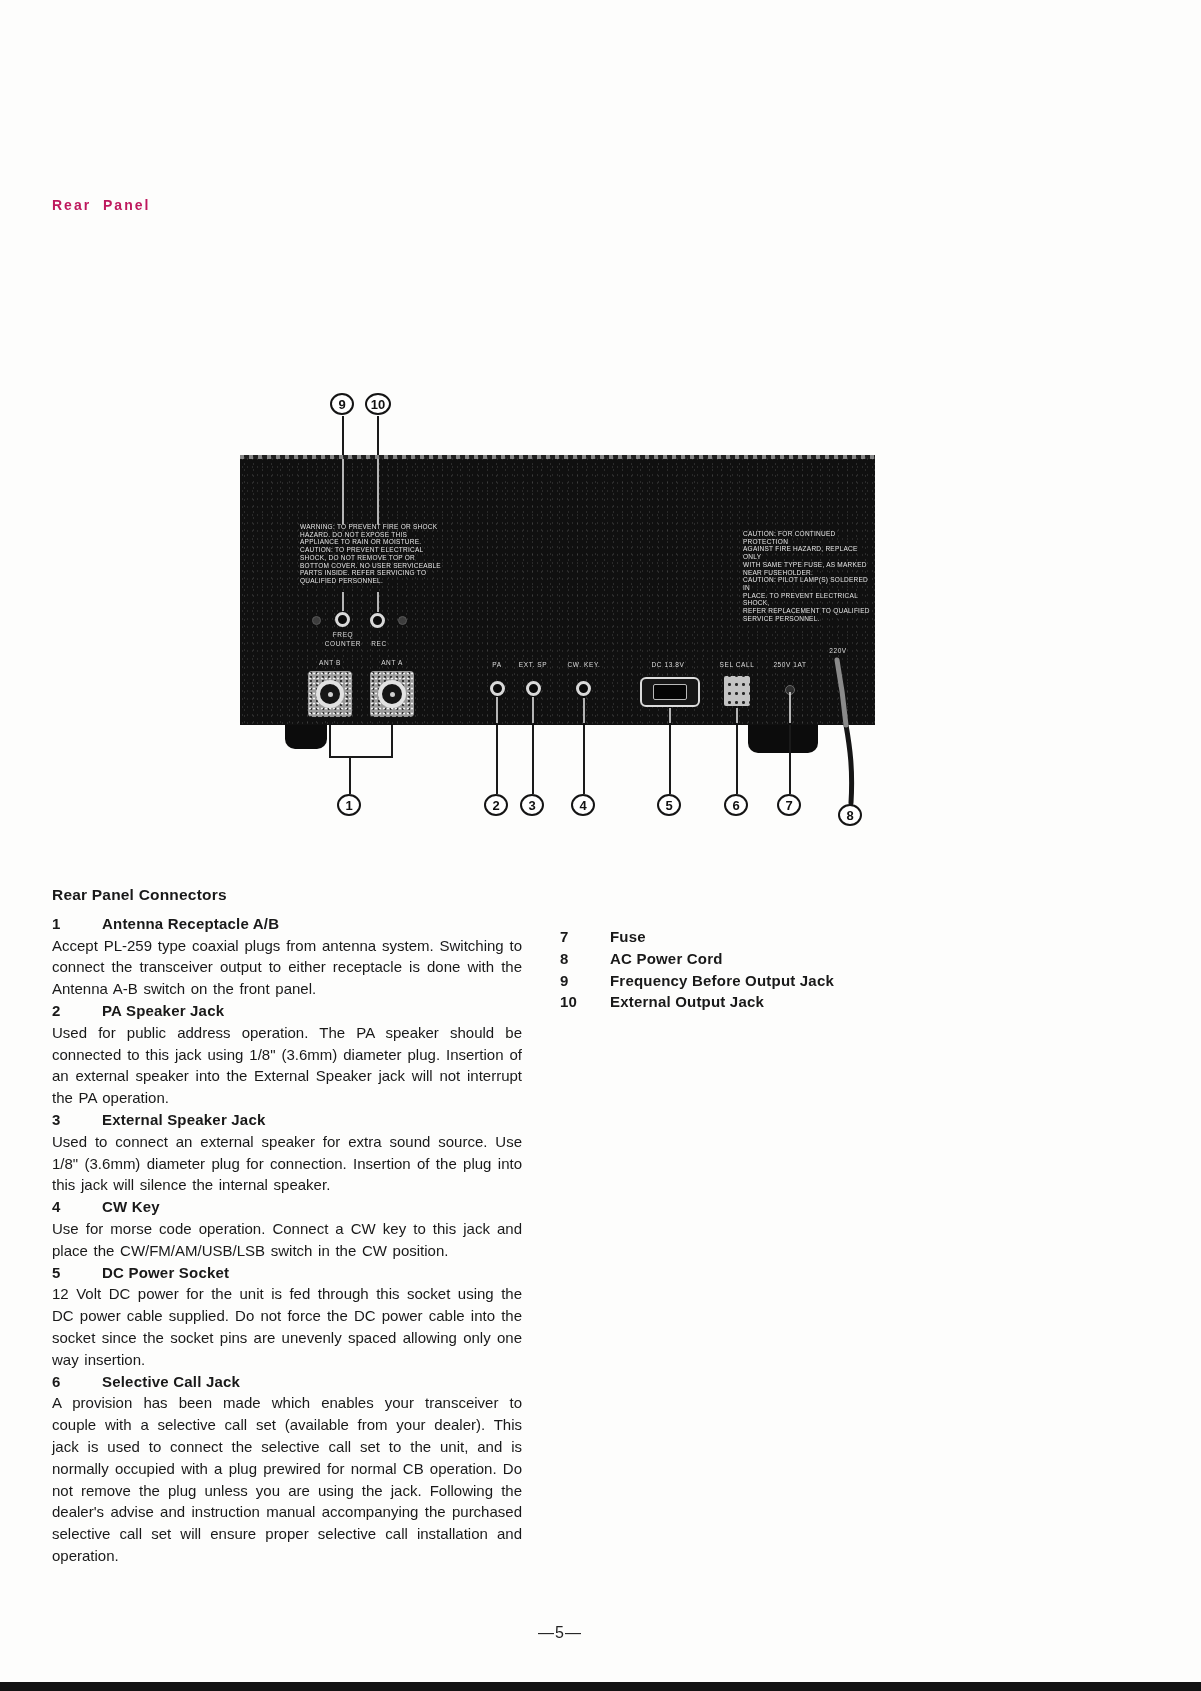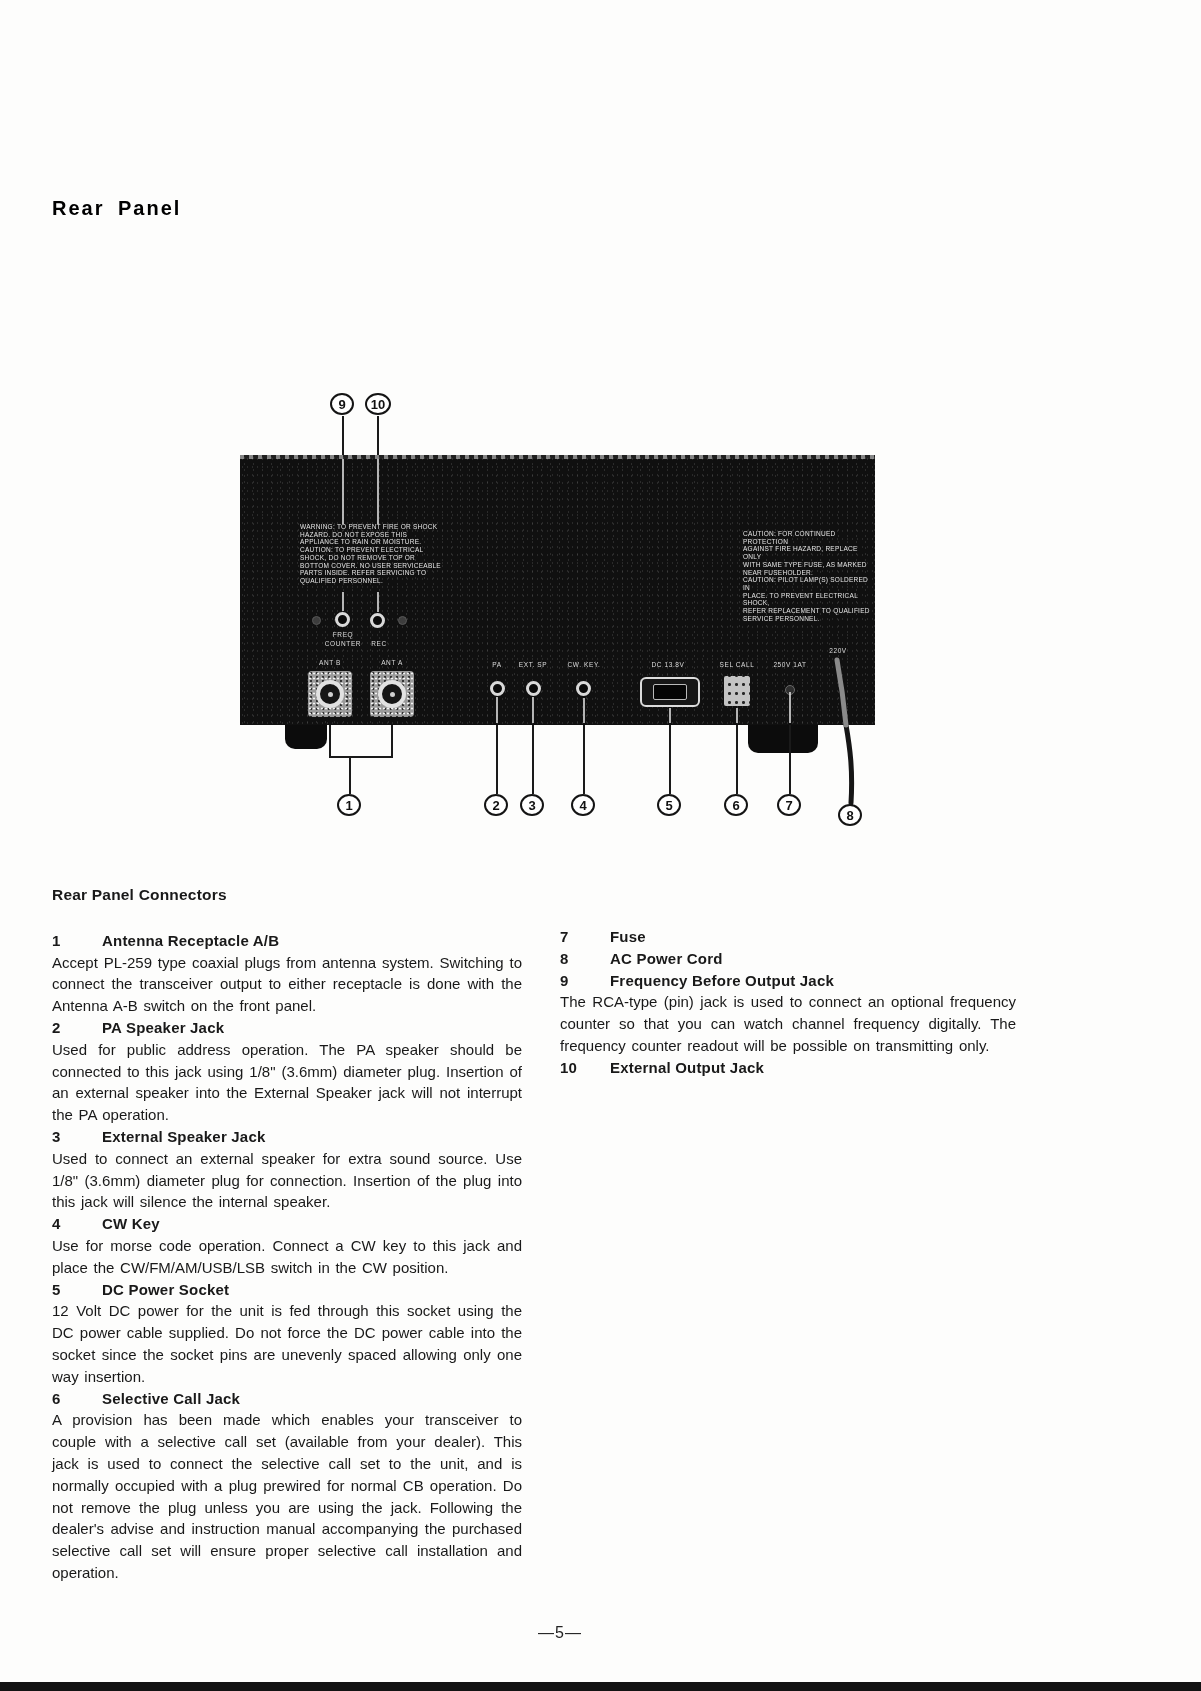--- a/index.html
+++ b/index.html
@@ -2,22 +2,22 @@
 <html><head>
 <meta charset="utf-8">
 <style>
   html,body{margin:0;padding:0;background:#e8e8e8;}
   .page{
     position:relative;width:1201px;height:1691px;background:#fdfdfc;
     font-family:"Liberation Sans", sans-serif;color:#1c1c1c;overflow:hidden;
     margin:0 auto;
   }
   .page-heading{
-    position:absolute;left:52px;top:197px;font-size:20px;font-weight:bold;
-    letter-spacing:2px;word-spacing:6px;color:#000000;
+    position:absolute;left:52px;top:197px;font-size:14px;font-weight:bold;
+    letter-spacing:2px;word-spacing:6px;color:#be185d;
   }
   
   .diagram{position:absolute;left:0;top:0;width:1201px;height:850px;}
   .panel{
     position:absolute;left:240px;top:455px;width:635px;height:270px;
     background-color:#101010;
     background-image:
       radial-gradient(rgba(120,120,120,.35) .7px, transparent .9px),
       radial-gradient(rgba(200,200,200,.14) .6px, transparent .8px);
     background-size:9px 6px,5px 8px;
@@ -82,21 +82,21 @@
   .leaders{position:absolute;left:0;top:0;pointer-events:none;}
   .callout{
     position:absolute;width:20px;height:18px;border:2.5px solid #141414;border-radius:50%;
     background:#fff;display:flex;align-items:center;justify-content:center;
     font-size:13px;font-weight:bold;color:#111;
   }
   
   .col{position:absolute;font-size:15px;line-height:21.8px;color:#191919;}
   .col-left{left:52px;top:884px;width:470px;}
   .col-right{left:560px;top:926px;width:456px;}
-  .section-title{font-weight:bold;font-size:15.5px;margin-bottom:24px;letter-spacing:.2px;}
+  .section-title{font-weight:bold;font-size:15.5px;margin-bottom:7px;letter-spacing:.2px;}
   .item-head{display:flex;font-weight:bold;font-size:15px;letter-spacing:.2px;}
   .item-head .num{flex:0 0 50px;}
   .item-body{text-align:justify;word-spacing:1.5px;white-space:pre-line;}
   .pageno{position:absolute;left:515px;top:1624px;width:90px;text-align:center;
     font-size:16px;color:#222;letter-spacing:1px;}
   .bottom-bar{position:absolute;left:0;top:1682px;width:1201px;height:9px;background:#131313;}
 </style>
 </head>
 <body>
 
@@ -278,21 +278,20 @@
         <span class="num">8</span>
         <span class="ttl">AC Power Cord</span>
       </div>
     </div>
 
     <div class="item">
       <div class="item-head">
         <span class="num">9</span>
         <span class="ttl">Frequency Before Output Jack</span>
       </div>
-      <div class="item-body">The RCA-type (pin) jack is used to connect an optional frequency counter so that you can watch channel frequency digitally. The frequency counter readout will be possible on transmitting only.</div>
     </div>
 
     <div class="item">
       <div class="item-head">
         <span class="num">10</span>
         <span class="ttl">External Output Jack</span>
       </div>
     </div>
   </div>
 

